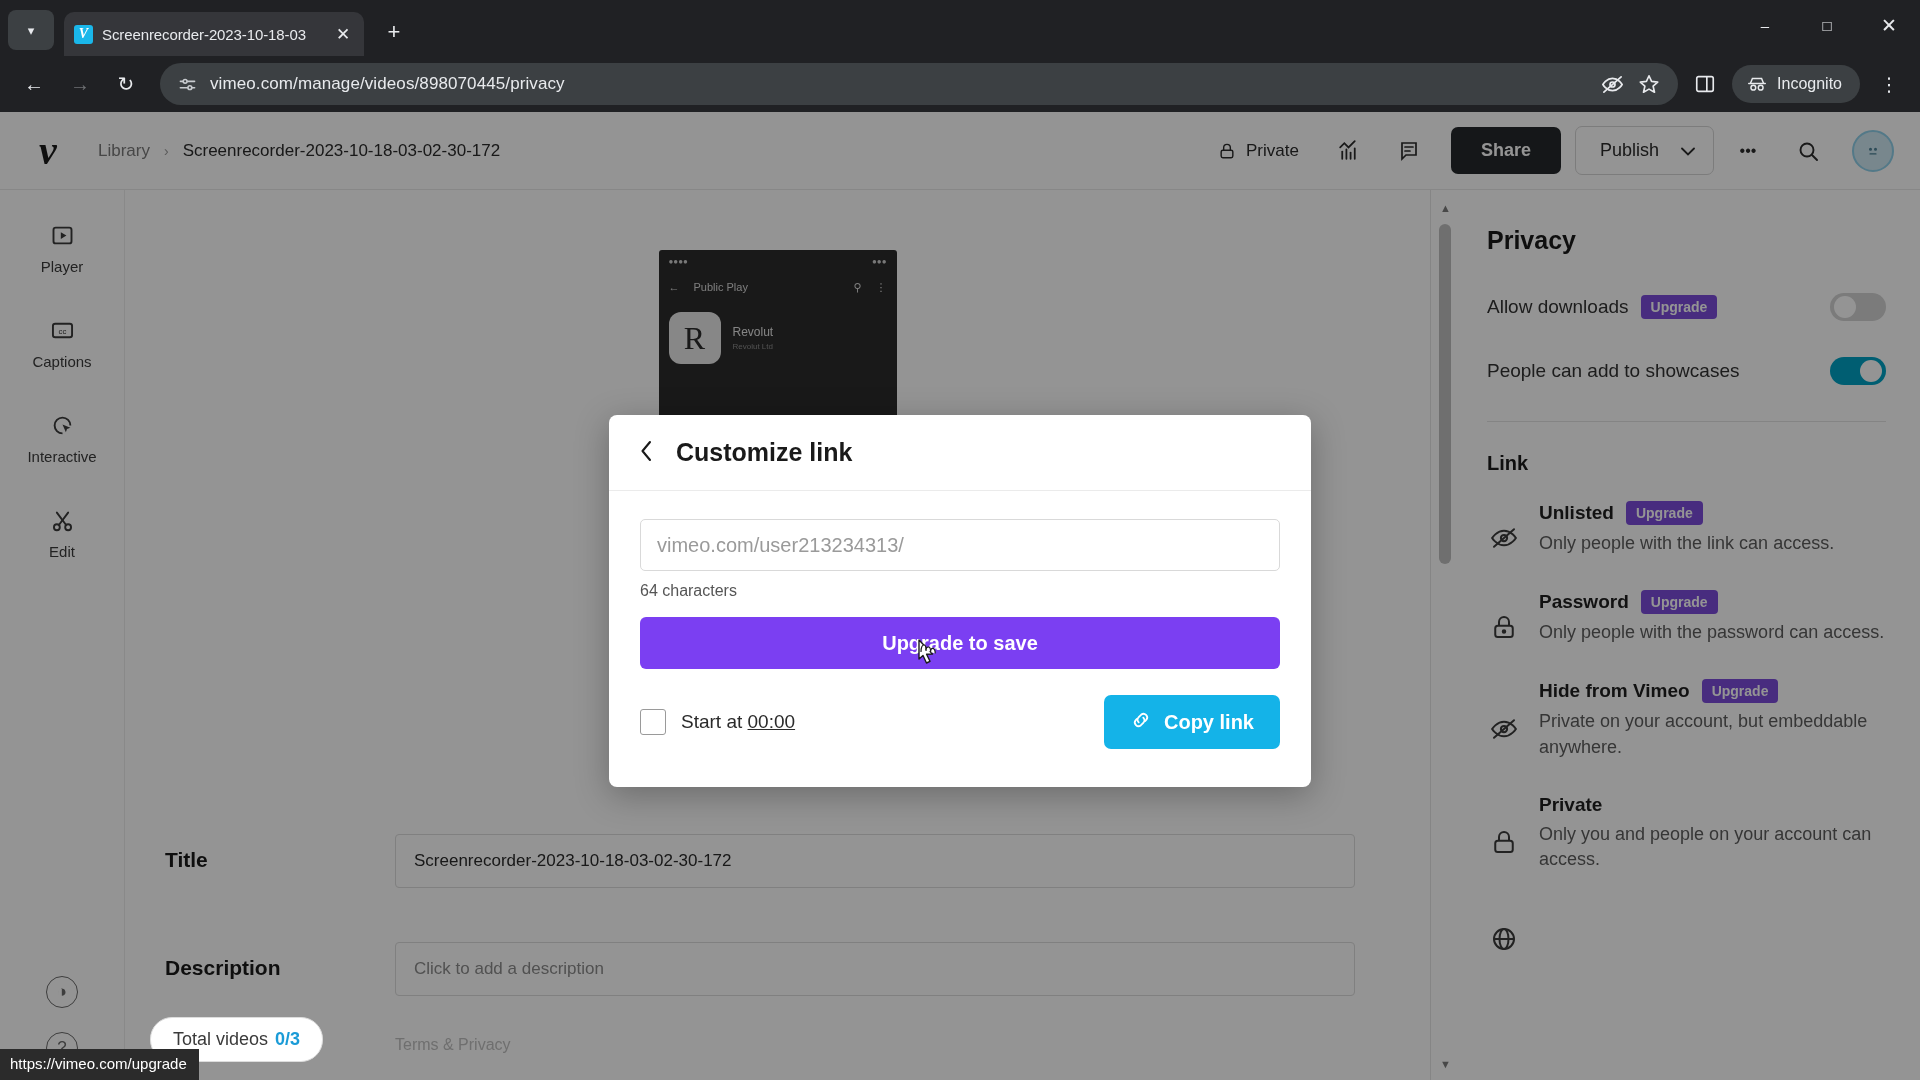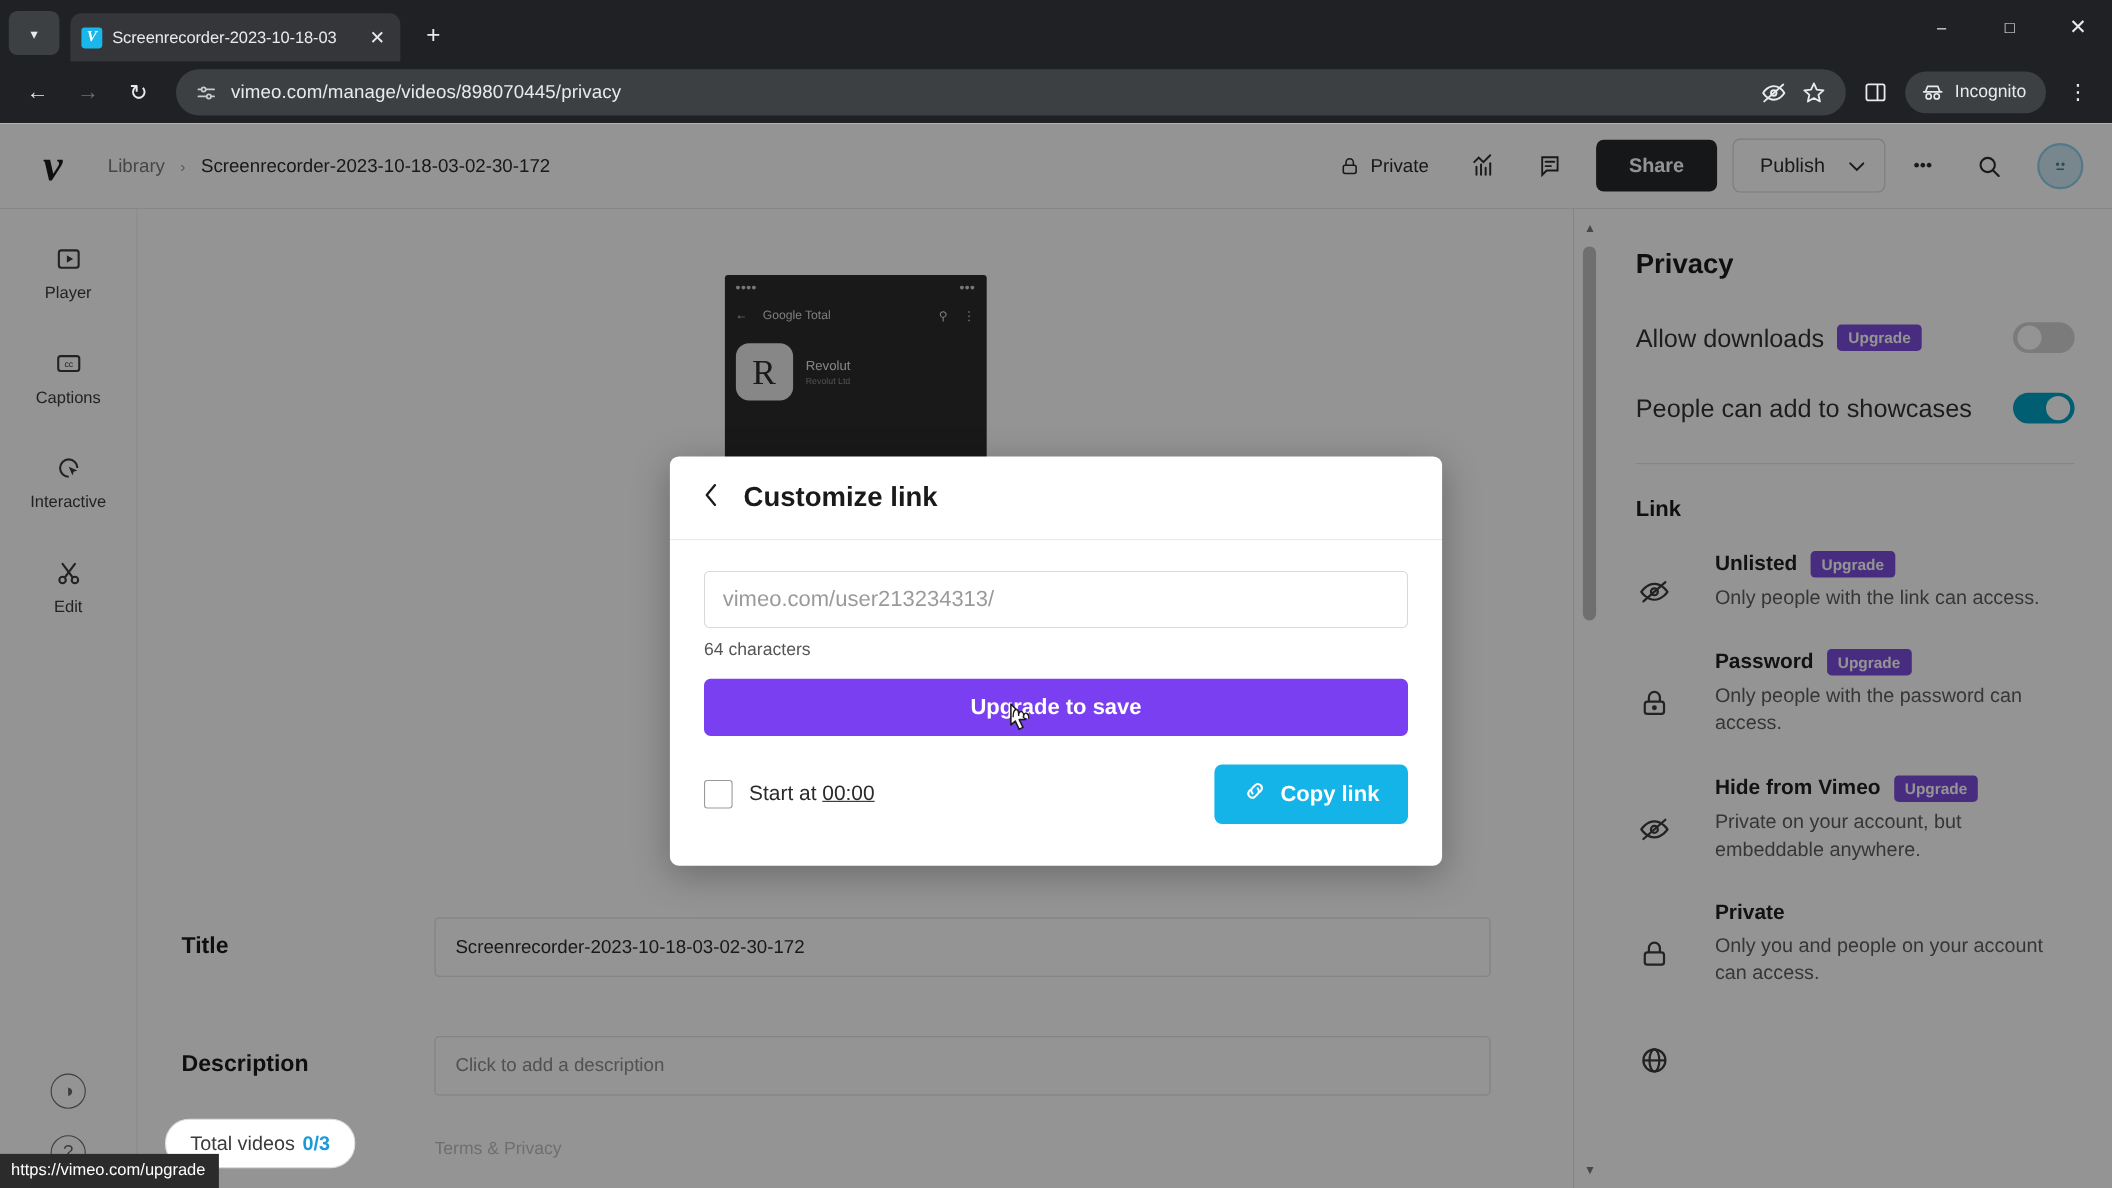--- a/index.html
+++ b/index.html
@@ -163,33 +163,33 @@
   .total-pill b { color: #1a9bd7; }
   .terms-link { position: absolute; left: 395px; bottom: 26px; font-size: 16px; color: #6f6f6f; z-index: 60; }
 
   
   .rpanel {
     position: absolute; right: 0; top: 78px; width: 490px; bottom: 0;
     background: #fff; border-left: 1px solid #e6e6e6; padding: 36px 34px 0 56px; overflow: hidden;
   }
   .rpanel-title { font-size: 25px; font-weight: bold; color: #1a1a1a; margin-bottom: 38px; }
   .toggle-row { display: flex; align-items: center; margin-bottom: 36px; }
-  .toggle-label { font-size: 23px; color: #333; }
+  .toggle-label { font-size: 19px; color: #333; }
   .badge {
     display: inline-block; background: #7c4ddb; color: #fff; font-size: 14px; font-weight: bold;
     padding: 4px 10px; border-radius: 4px; margin-left: 12px; vertical-align: middle;
   }
   .switch { margin-left: auto; width: 56px; height: 28px; border-radius: 14px; background: #d4d4d4; position: relative; }
   .switch.on { background: #00a3c4; }
   .switch .knob { position: absolute; top: 3px; left: 4px; width: 22px; height: 22px;
                   border-radius: 50%; background: #fff; }
   .switch.on .knob { left: 30px; }
   .divider { height: 1px; background: #e4e4e4; margin: 8px 0 30px 0; }
   .sect-title { font-size: 20px; font-weight: bold; color: #1a1a1a; margin-bottom: 26px; }
-  .opt { display: flex; gap: 38px; margin-bottom: 34px; }
+  .opt { display: flex; gap: 18px; margin-bottom: 34px; }
   .opt-icon { width: 34px; flex: 0 0 34px; display: flex; align-items: center;
               justify-content: center; color: #3b3b3b; padding-top: 18px; }
   .opt-body { flex: 1; }
   .opt-name { font-size: 19px; font-weight: bold; color: #1f1f1f; display: flex; align-items: center; }
   .opt-desc { font-size: 18px; color: #5e5e5e; line-height: 1.4; margin-top: 6px; }
   .panel-scroll {
     position: absolute; left: 8px; top: 34px; width: 12px; height: 340px;
     background: #c0c0c0; border-radius: 6px;
   }
   .scroll-track { position: absolute; left: 0; top: 0; width: 28px; bottom: 0; }
@@ -405,21 +405,21 @@
 
     <div class="center">
       <div class="video-wrap">
         <div class="video-thumb">
           <div class="vt-status">
             <span>●●●●</span>
             <span>●●●</span>
           </div>
           <div class="vt-bar">
             <span>←</span>
-            <span>Google Total</span>
+            <span>Public Play</span>
             <span style="margin-left:auto">⚲</span>
             <span>⋮</span>
           </div>
           <div class="vt-app">
             <div class="vt-appicon">R</div>
             <div>
               <div class="vt-appname">Revolut</div>
               <div class="vt-appsub">Revolut Ltd</div>
             </div>
           </div>

